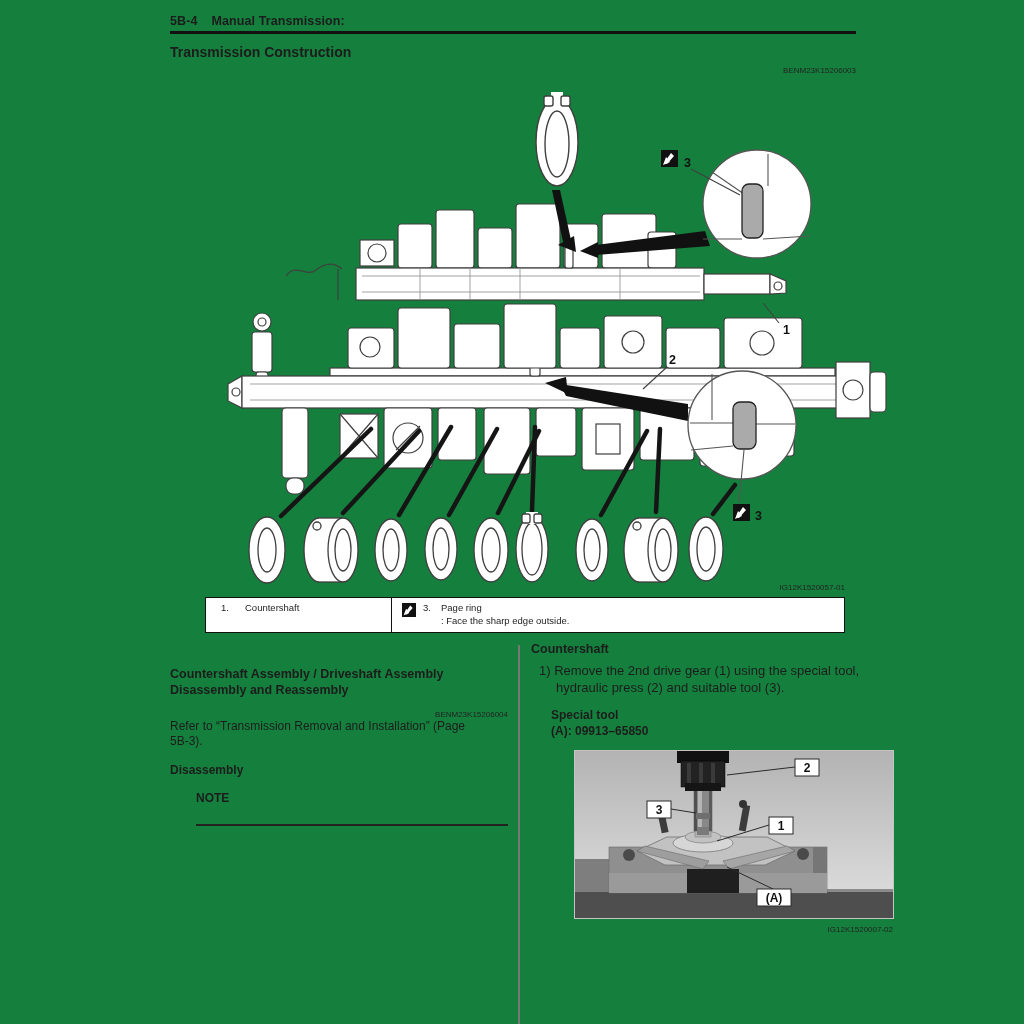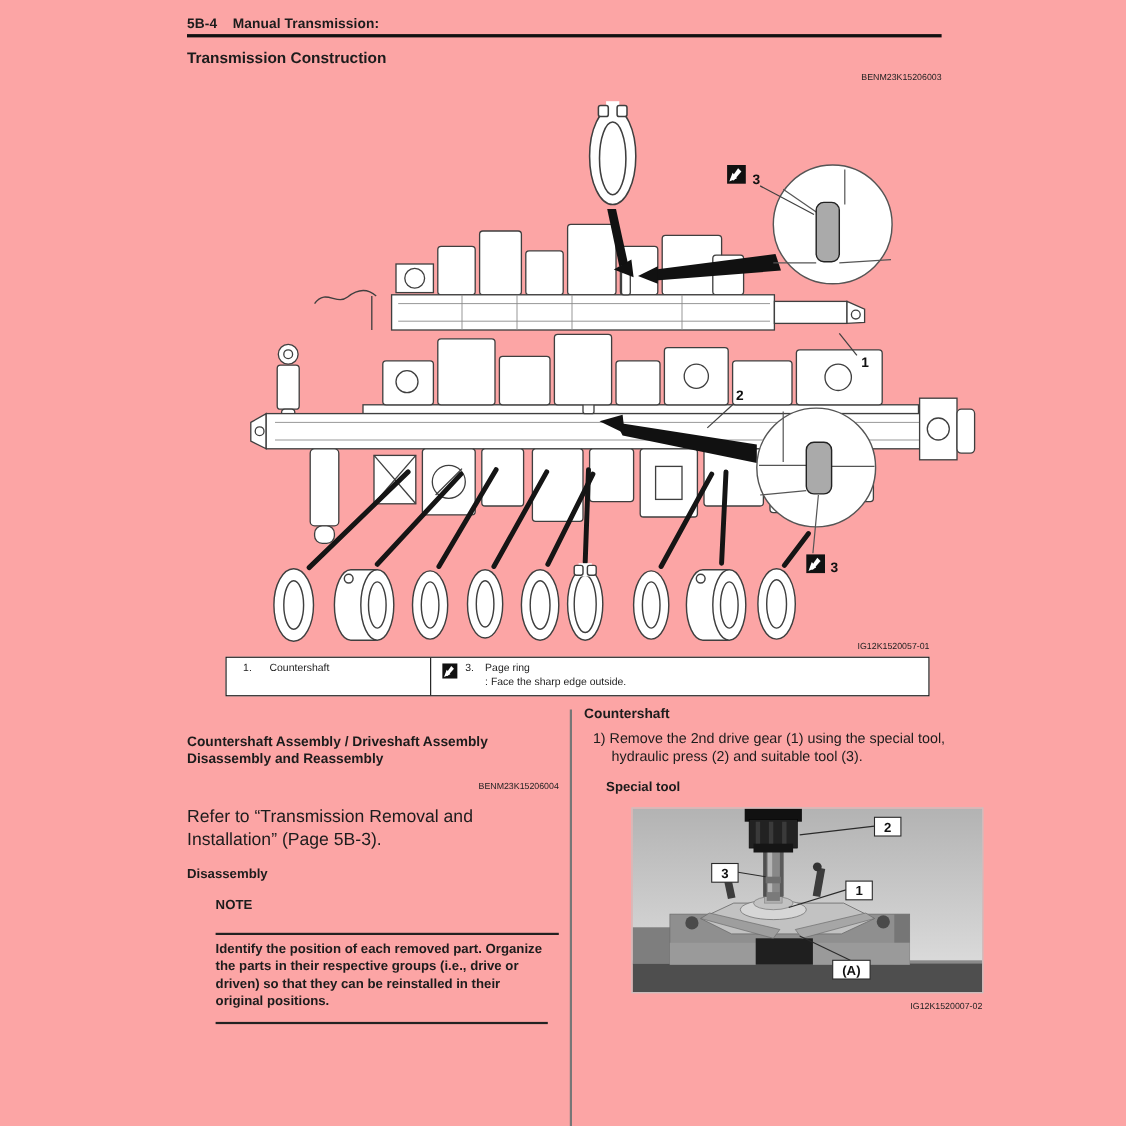--- a/index.html
+++ b/index.html
@@ -1,16 +1,16 @@
 <!DOCTYPE html>
 <html><head>
 <meta charset="utf-8">
 <style>
   html,body{margin:0;padding:0;background:#ffffff;}
-  .page{position:relative;width:1024px;height:1024px;background:#fca5a5;
+  .page{position:relative;width:1024px;height:1024px;background:#15803d;
         font-family:"Liberation Sans", sans-serif;color:#1c1c1c;overflow:hidden;}
   .abs{position:absolute;}
   .hdr{left:170px;top:14px;font-size:12.5px;font-weight:bold;letter-spacing:.1px;}
   .hdr .code{margin-right:14px;}
   .hdr-rule{left:170px;top:31px;width:686px;height:2.5px;background:#111;}
   .sec-title{left:170px;top:44px;font-size:14px;font-weight:bold;}
   .refcode{font-size:8px;color:#222;text-align:right;}
   .refcode-top{left:556px;top:66px;width:300px;}
   .fig-cap{left:545px;top:583px;width:300px;font-size:8px;text-align:right;color:#222;}
   .legend{left:205px;top:597px;width:638px;display:flex;border:1.2px solid #111;
@@ -20,21 +20,21 @@
   .legend .c2{width:168px;border-right:1.2px solid #111;}
   .legend .c3{flex:1;display:flex;padding-left:10px;}
   .legend .num{display:inline-block;width:24px;}
   .legend .c3 .num{width:18px;}
   .legend .icon{margin:1px 7px 0 0;flex:0 0 auto;}
   .col-left{left:170px;top:666px;width:343px;}
   .col-right{left:531px;top:641px;width:345px;}
   .vdiv{left:518px;top:645px;width:2px;height:379px;background:#777;}
   h3.h{margin:0;font-size:12.5px;font-weight:bold;line-height:1.3;}
   .refcode-inline{width:338px;margin-top:11px;}
-  .para{font-size:16px;line-height:1.32;margin-top:13px;width:305px;}
+  .para{font-size:12px;line-height:1.32;margin-top:0;width:305px;}
   .subhead{font-size:12px;font-weight:bold;margin-top:13px;}
   .notebox{margin:14px 0 0 26px;width:312px;}
   .note-title{font-size:12px;font-weight:bold;padding-bottom:19px;border-bottom:2px solid #222;}
   .note-body{font-size:12px;font-weight:bold;line-height:1.33;padding:5px 0 10px 0;
              border-bottom:2px solid #222;width:302px;}
   .step{font-size:13px;line-height:1.32;margin-top:5px;padding-left:25px;text-indent:-17px;width:322px;}
   .sptool{margin:10px 0 0 20px;font-size:12px;font-weight:bold;line-height:1.35;}
   .photo-wrap{margin:12px 0 0 44px;width:318px;}
   .photo-cap{font-size:8px;text-align:right;color:#222;margin-top:3px;}
   svg text{font-family:"Liberation Sans", sans-serif;}
@@ -271,29 +271,29 @@
 
   <div class="abs vdiv"></div>
 
   <div class="abs col-left">
     <h3 class="h">Countershaft Assembly / Driveshaft Assembly Disassembly and Reassembly</h3>
     <div class="refcode refcode-inline">BENM23K15206004</div>
     <div class="para">Refer to “Transmission Removal and Installation” (Page 5B-3).</div>
     <div class="subhead">Disassembly</div>
     <div class="notebox">
       <div class="note-title">NOTE</div>
-      <div class="note-body">Identify the position of each removed part. Organize the parts in their respective groups (i.e., drive or driven) so that they can be reinstalled in their original positions.</div>
     </div>
   </div>
 
   <div class="abs col-right">
     <h3 class="h">Countershaft</h3>
     <div class="step">1) Remove the 2nd drive gear (1) using the special tool, hydraulic press (2) and suitable tool (3).</div>
     <div class="sptool">
       <div>Special tool</div>
+      <div>(A):  09913–65850</div>
     </div>
 
     <div class="photo-wrap">
       <svg width="318" height="167" viewBox="0 0 318 167" style="outline:1px solid #c4c4c4">
         <defs>
           <linearGradient id="bgGrad" x1="0" y1="0" x2="0" y2="1">
             <stop offset="0" stop-color="#b3b3b3"></stop>
               <stop offset="1" stop-color="#dadada"></stop>
           </linearGradient>
         </defs>

